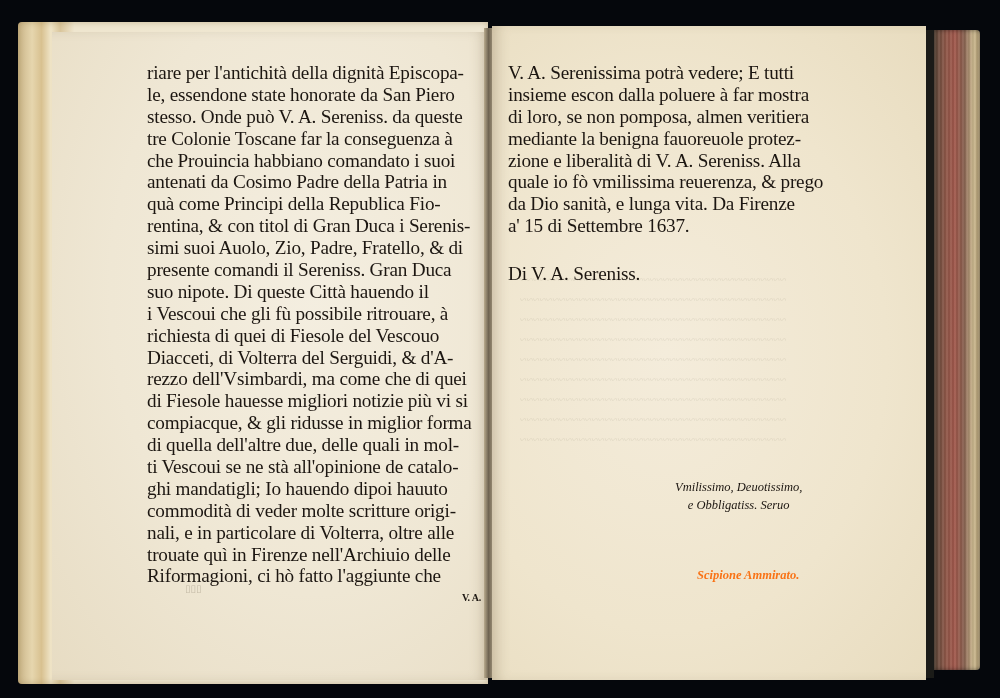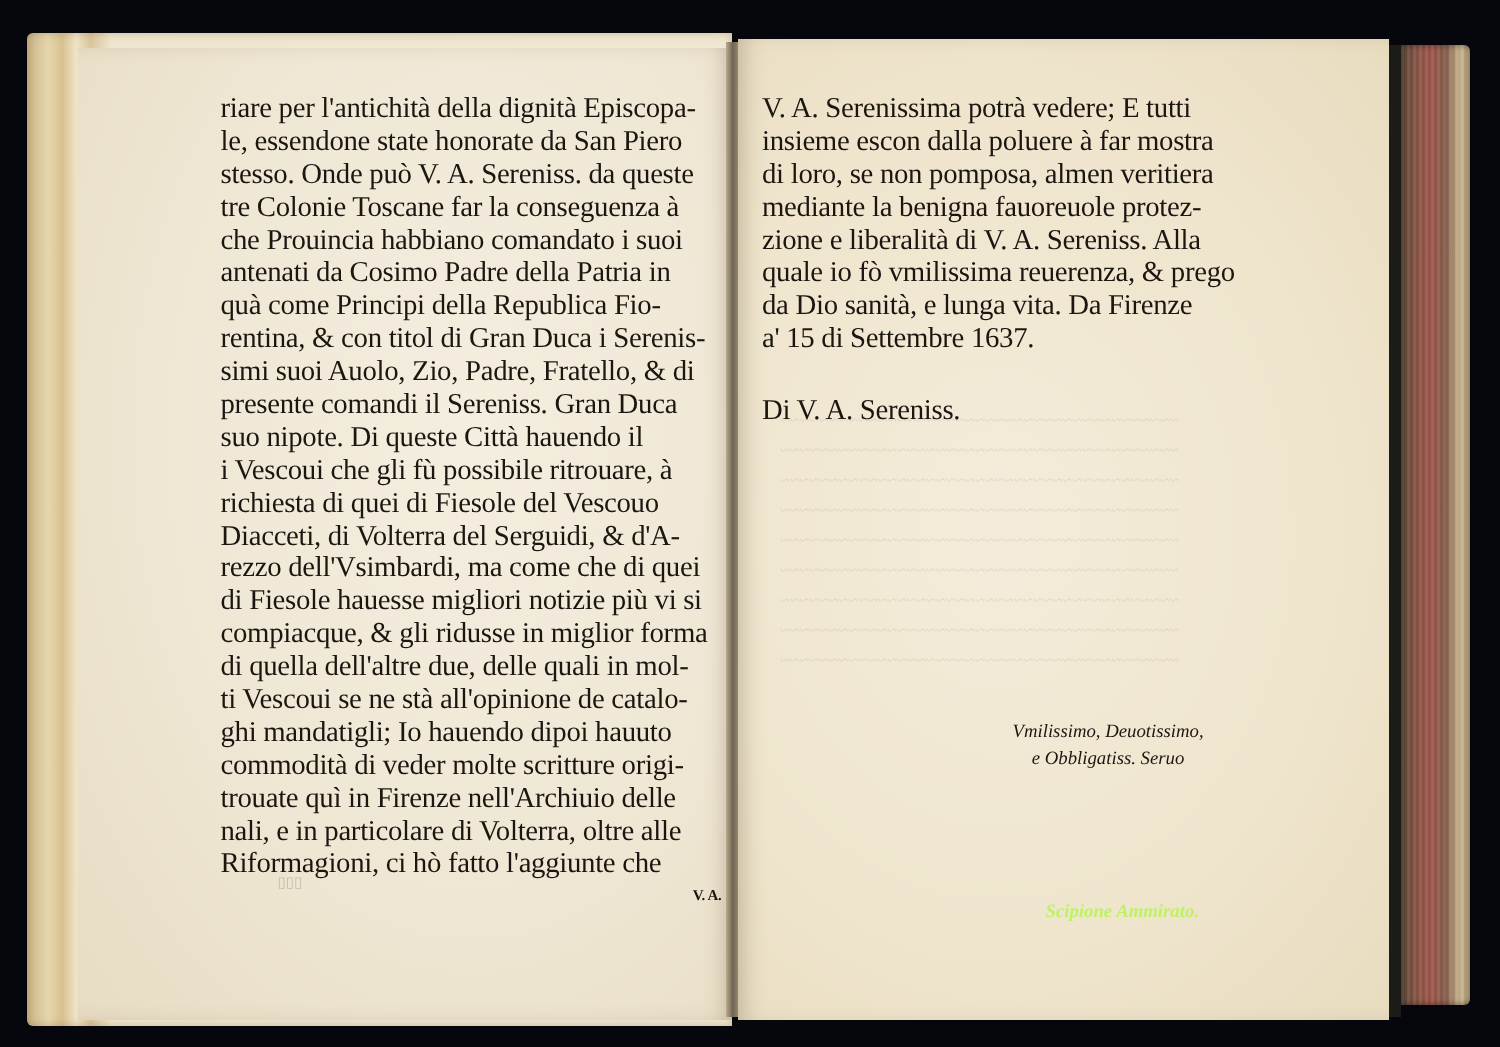--- a/index.html
+++ b/index.html
@@ -56,22 +56,22 @@
   .line { display: block; height: 21.9px; }
   .catch { font-size: 10px; font-weight: bold; text-align: right; padding-right: 6px; }
   .salutation { margin-top: 26px; }
 
   .closing {
     position: absolute; left: 675px; top: 478px; color: #1c1611;
     font-style: italic; font-weight: normal; font-size: 12.5px; line-height: 18px;
     text-align: center; white-space: nowrap;
   }
   .signature {
-    position: absolute; left: 697px; top: 568px; color: #bef264;
-    font-style: italic; font-weight: bold; font-size: 12.5px; white-space: nowrap; margin-top: 32px;
+    position: absolute; left: 697px; top: 568px; color: #f97316;
+    font-style: italic; font-weight: bold; font-size: 12.5px; white-space: nowrap;
   }
   .ghost {
     position: absolute; color: rgba(90,80,60,0.12); font-size: 12px;
     line-height: 20px; white-space: nowrap;
   }
   .ghost-right { left: 520px; top: 270px; transform: scaleX(-1); }
   .faint-mark { position: absolute; left: 185px; top: 583px; font-size: 10px; color: rgba(120,110,90,0.35); }
 </style>
 </head>
 <body>
@@ -111,22 +111,22 @@
     <span class="line">i Vescoui che gli fù possibile ritrouare, à</span>
     <span class="line">richiesta di quei di Fiesole del Vescouo</span>
     <span class="line">Diacceti, di Volterra del Serguidi, &amp; d'A-</span>
     <span class="line">rezzo dell'Vsimbardi, ma come che di quei</span>
     <span class="line">di Fiesole hauesse migliori notizie più vi si</span>
     <span class="line">compiacque, &amp; gli ridusse in miglior forma</span>
     <span class="line">di quella dell'altre due, delle quali in mol-</span>
     <span class="line">ti Vescoui se ne stà all'opinione de catalo-</span>
     <span class="line">ghi mandatigli; Io hauendo dipoi hauuto</span>
     <span class="line">commodità di veder molte scritture origi-</span>
+    <span class="line">nali, e in particolare di Volterra, oltre alle</span>
     <span class="line">trouate quì in Firenze nell'Archiuio delle</span>
-    <span class="line">nali, e in particolare di Volterra, oltre alle</span>
     <span class="line">Riformagioni, ci hò fatto l'aggiunte che</span>
     <span class="line catch">V. A.</span>
   </div>
 
   <div class="faint-mark">▯▯▯</div>
 
   <div class="text right-text">
     <span class="line">V. A. Serenissima potrà vedere; E tutti</span>
     <span class="line">insieme escon dalla poluere à far mostra</span>
     <span class="line">di loro, se non pomposa, almen veritiera</span>

